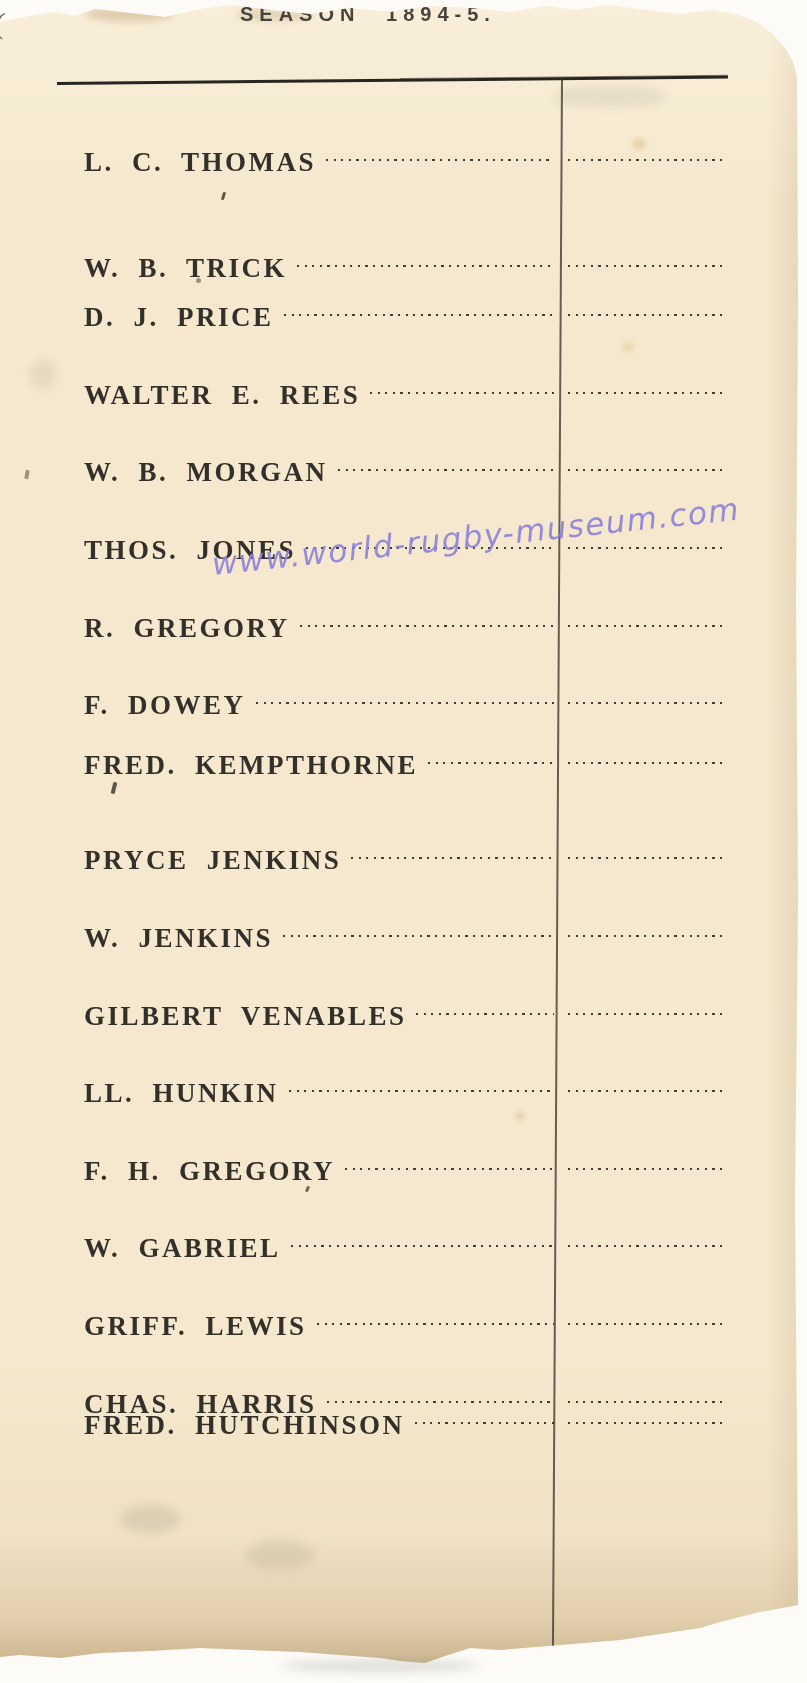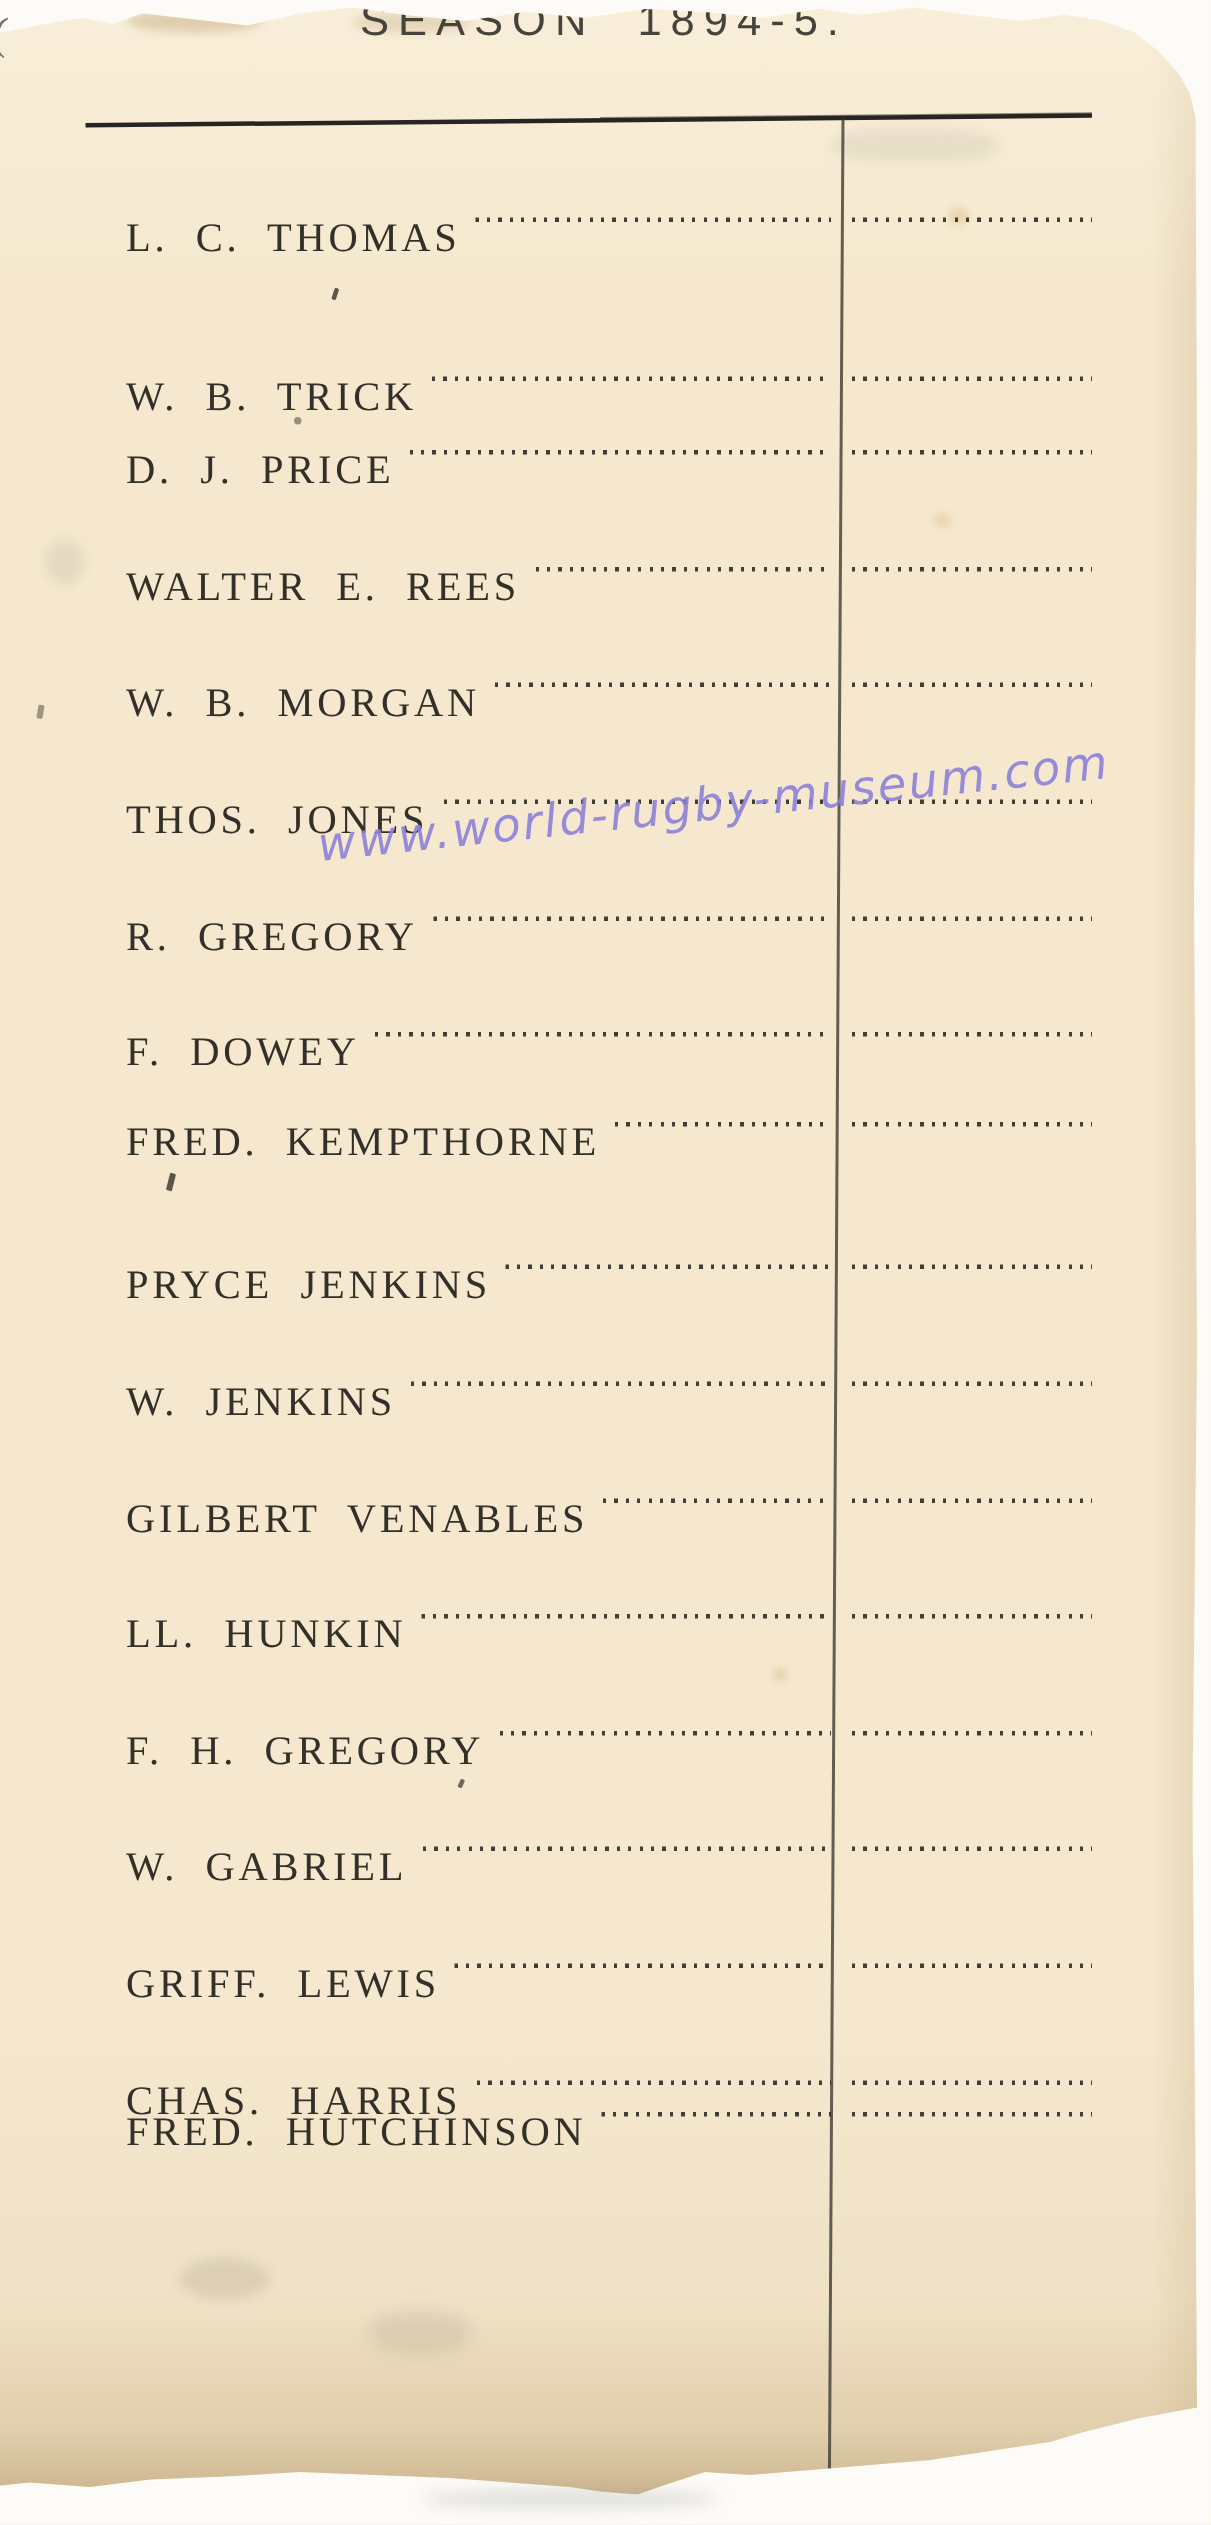--- a/index.html
+++ b/index.html
@@ -24,24 +24,24 @@
                rgba(166,136,88,.5) 88%,rgba(148,118,74,.58));}
   
   .rule-h{position:absolute;left:57px;top:82px;width:671px;height:3.2px;background:#26251f;
     transform:rotate(-0.55deg);transform-origin:left center;}
   .rule-h-echo{position:absolute;left:400px;top:78px;width:328px;height:1.2px;
     background:rgba(38,37,31,.5);transform:rotate(-0.55deg);transform-origin:left center;}
   .rule-v{position:absolute;left:561px;top:79px;width:1.6px;height:1574px;
     background:rgba(58,55,48,.78);transform:rotate(0.33deg);transform-origin:top left;}
   
   .season-title{position:absolute;left:240px;top:0px;font-family:"Liberation Sans","DejaVu Sans",sans-serif;
-    font-weight:normal;font-size:29px;line-height:29px;letter-spacing:6px;word-spacing:14px;
+    font-weight:bold;font-size:20px;line-height:29px;letter-spacing:6px;word-spacing:14px;
     color:#45433b;white-space:nowrap;}
   
-  .row{position:absolute;left:84px;width:644px;height:34px;display:flex;align-items:flex-start;}
+  .row{position:absolute;left:84px;width:644px;height:34px;display:flex;align-items:center;font-weight:bold;}
   .row .pname{font-size:27px;line-height:1;letter-spacing:2.5px;word-spacing:9px;color:#33302a;
     white-space:nowrap;}
   .lead{height:2.6px;margin:0 0 4px 10px;
     background:repeating-linear-gradient(to right,rgba(46,44,38,.9) 0 2.2px,rgba(0,0,0,0) 2.2px 7.6px);}
   .lead.left{flex:1;}
   .lead.right{flex:none;width:160px;margin-left:14px;}
   
   .watermark{position:absolute;left:212px;top:546px;transform:rotate(-6deg);transform-origin:left center;
     font-family:"DejaVu Sans","Liberation Sans",sans-serif;font-style:italic;font-size:31px;
     letter-spacing:1.5px;color:#8b81da;opacity:.9;white-space:nowrap;}

